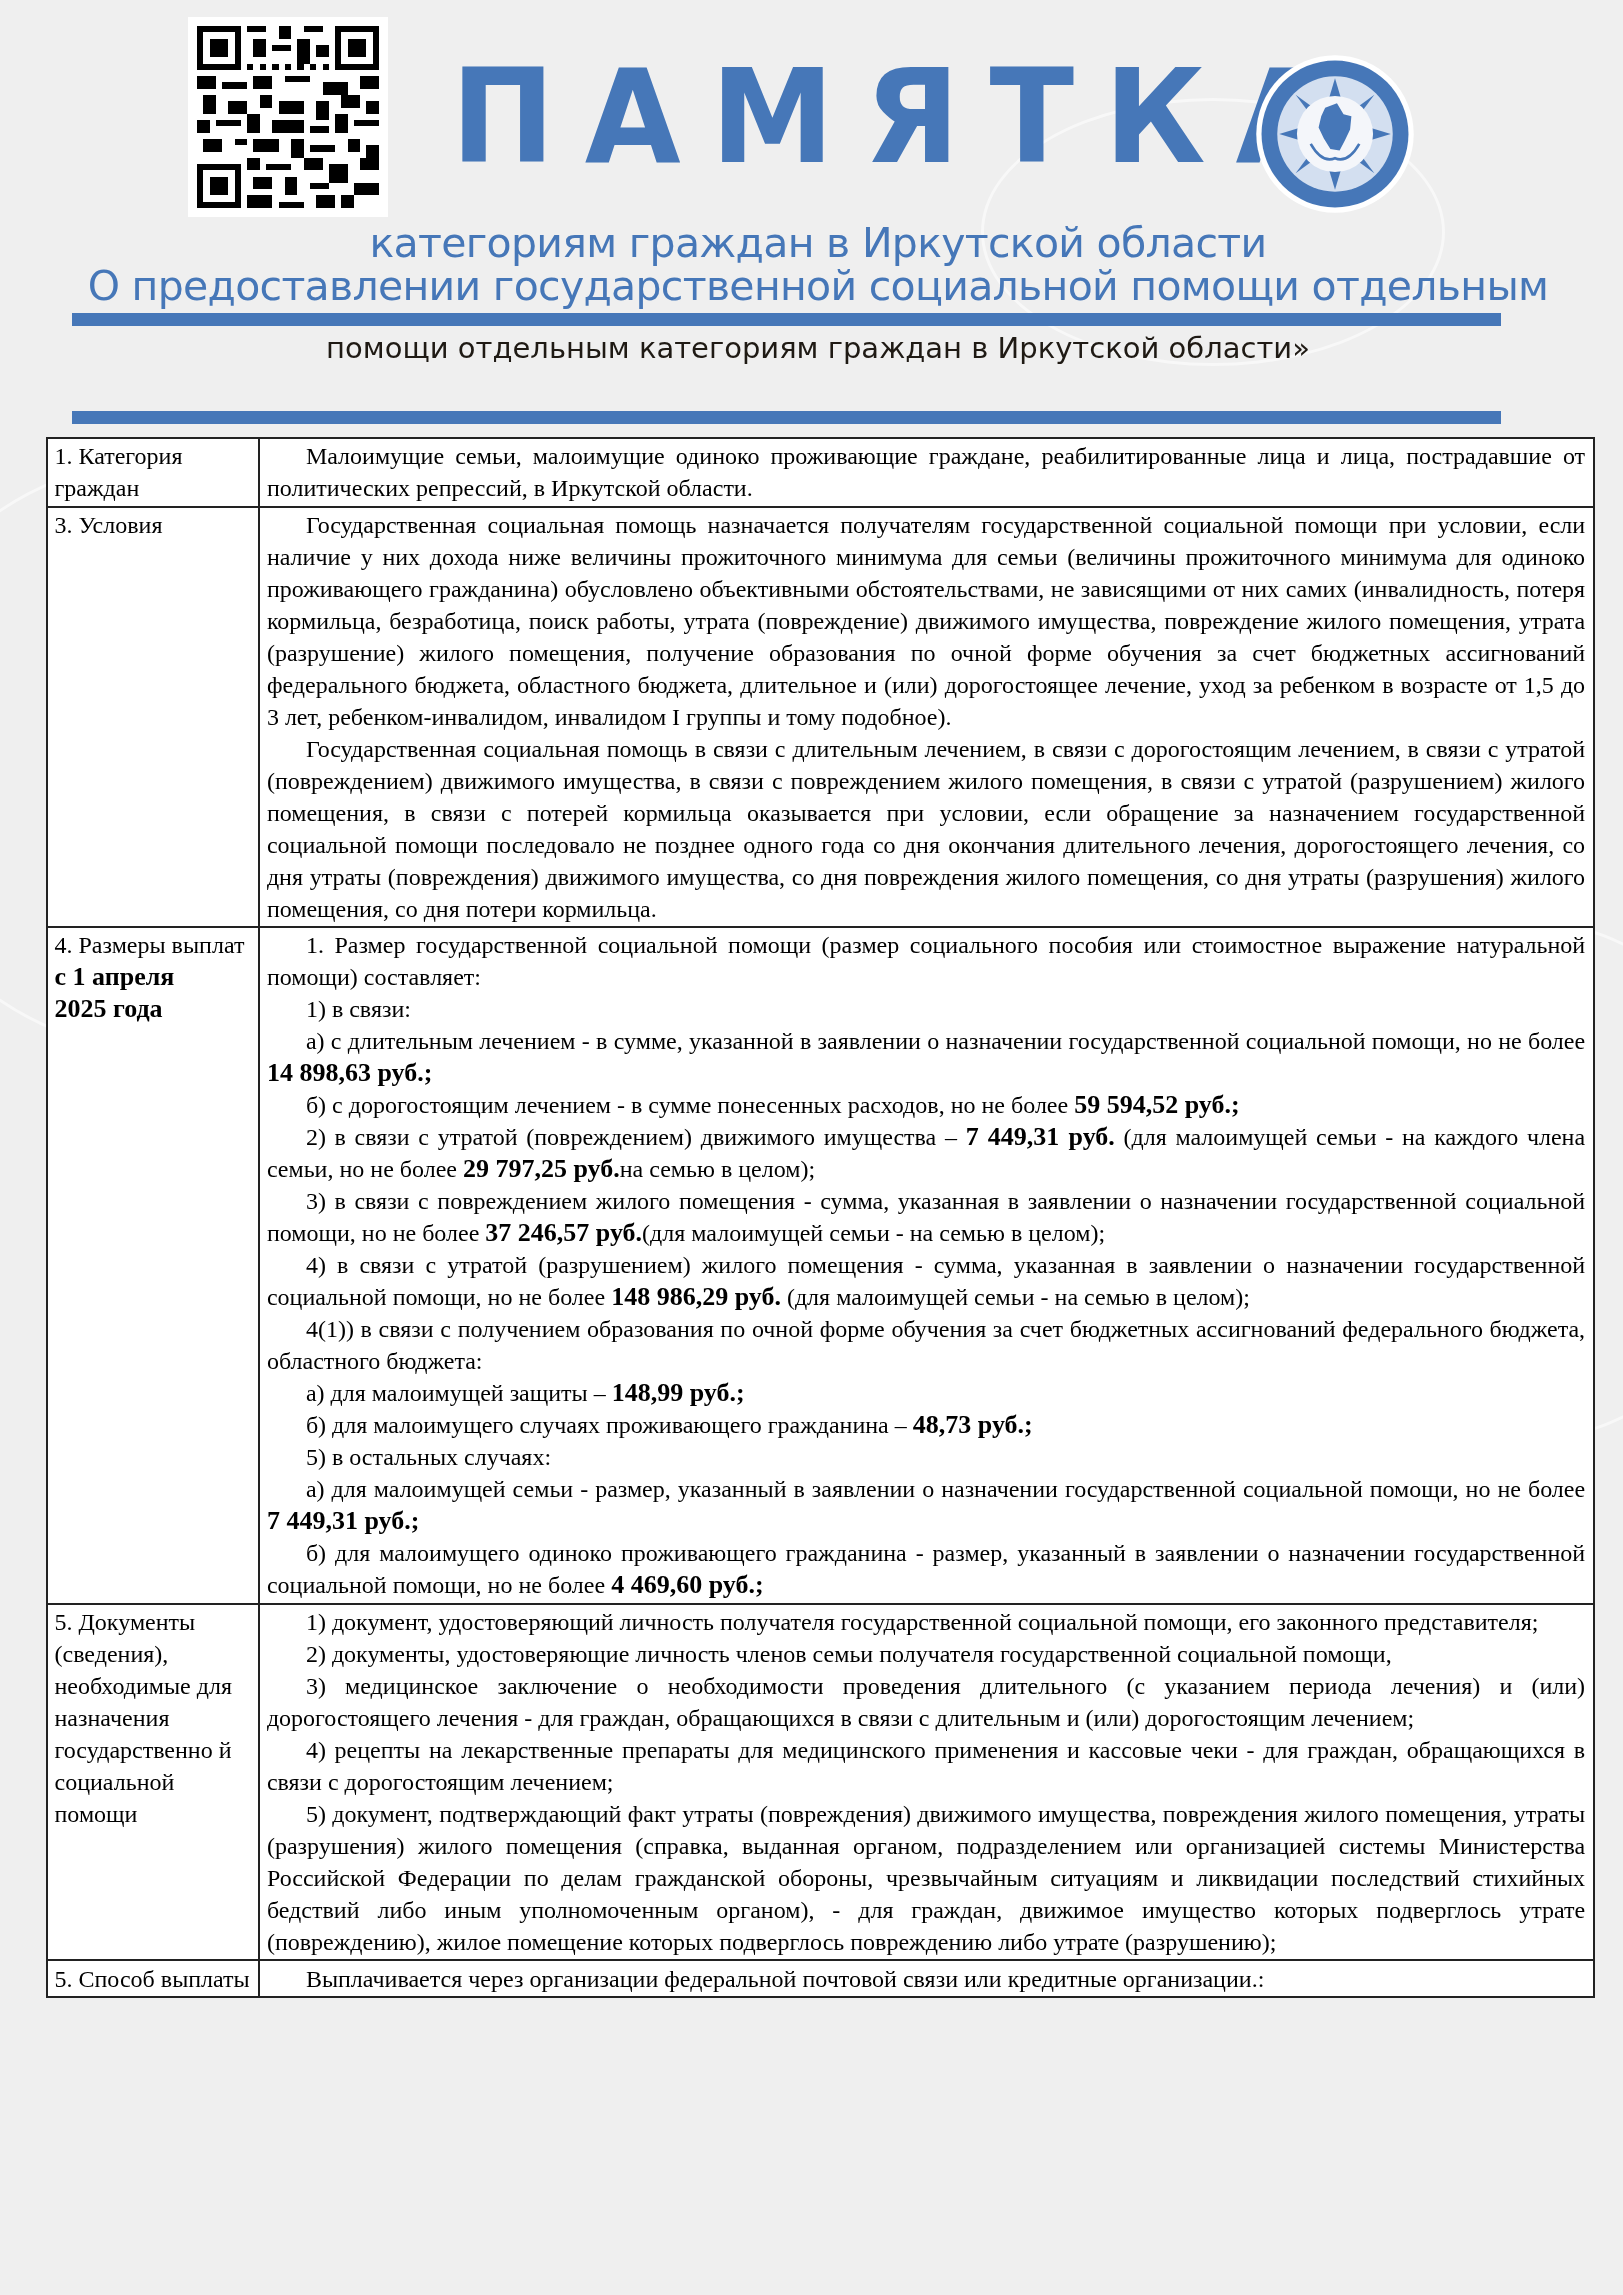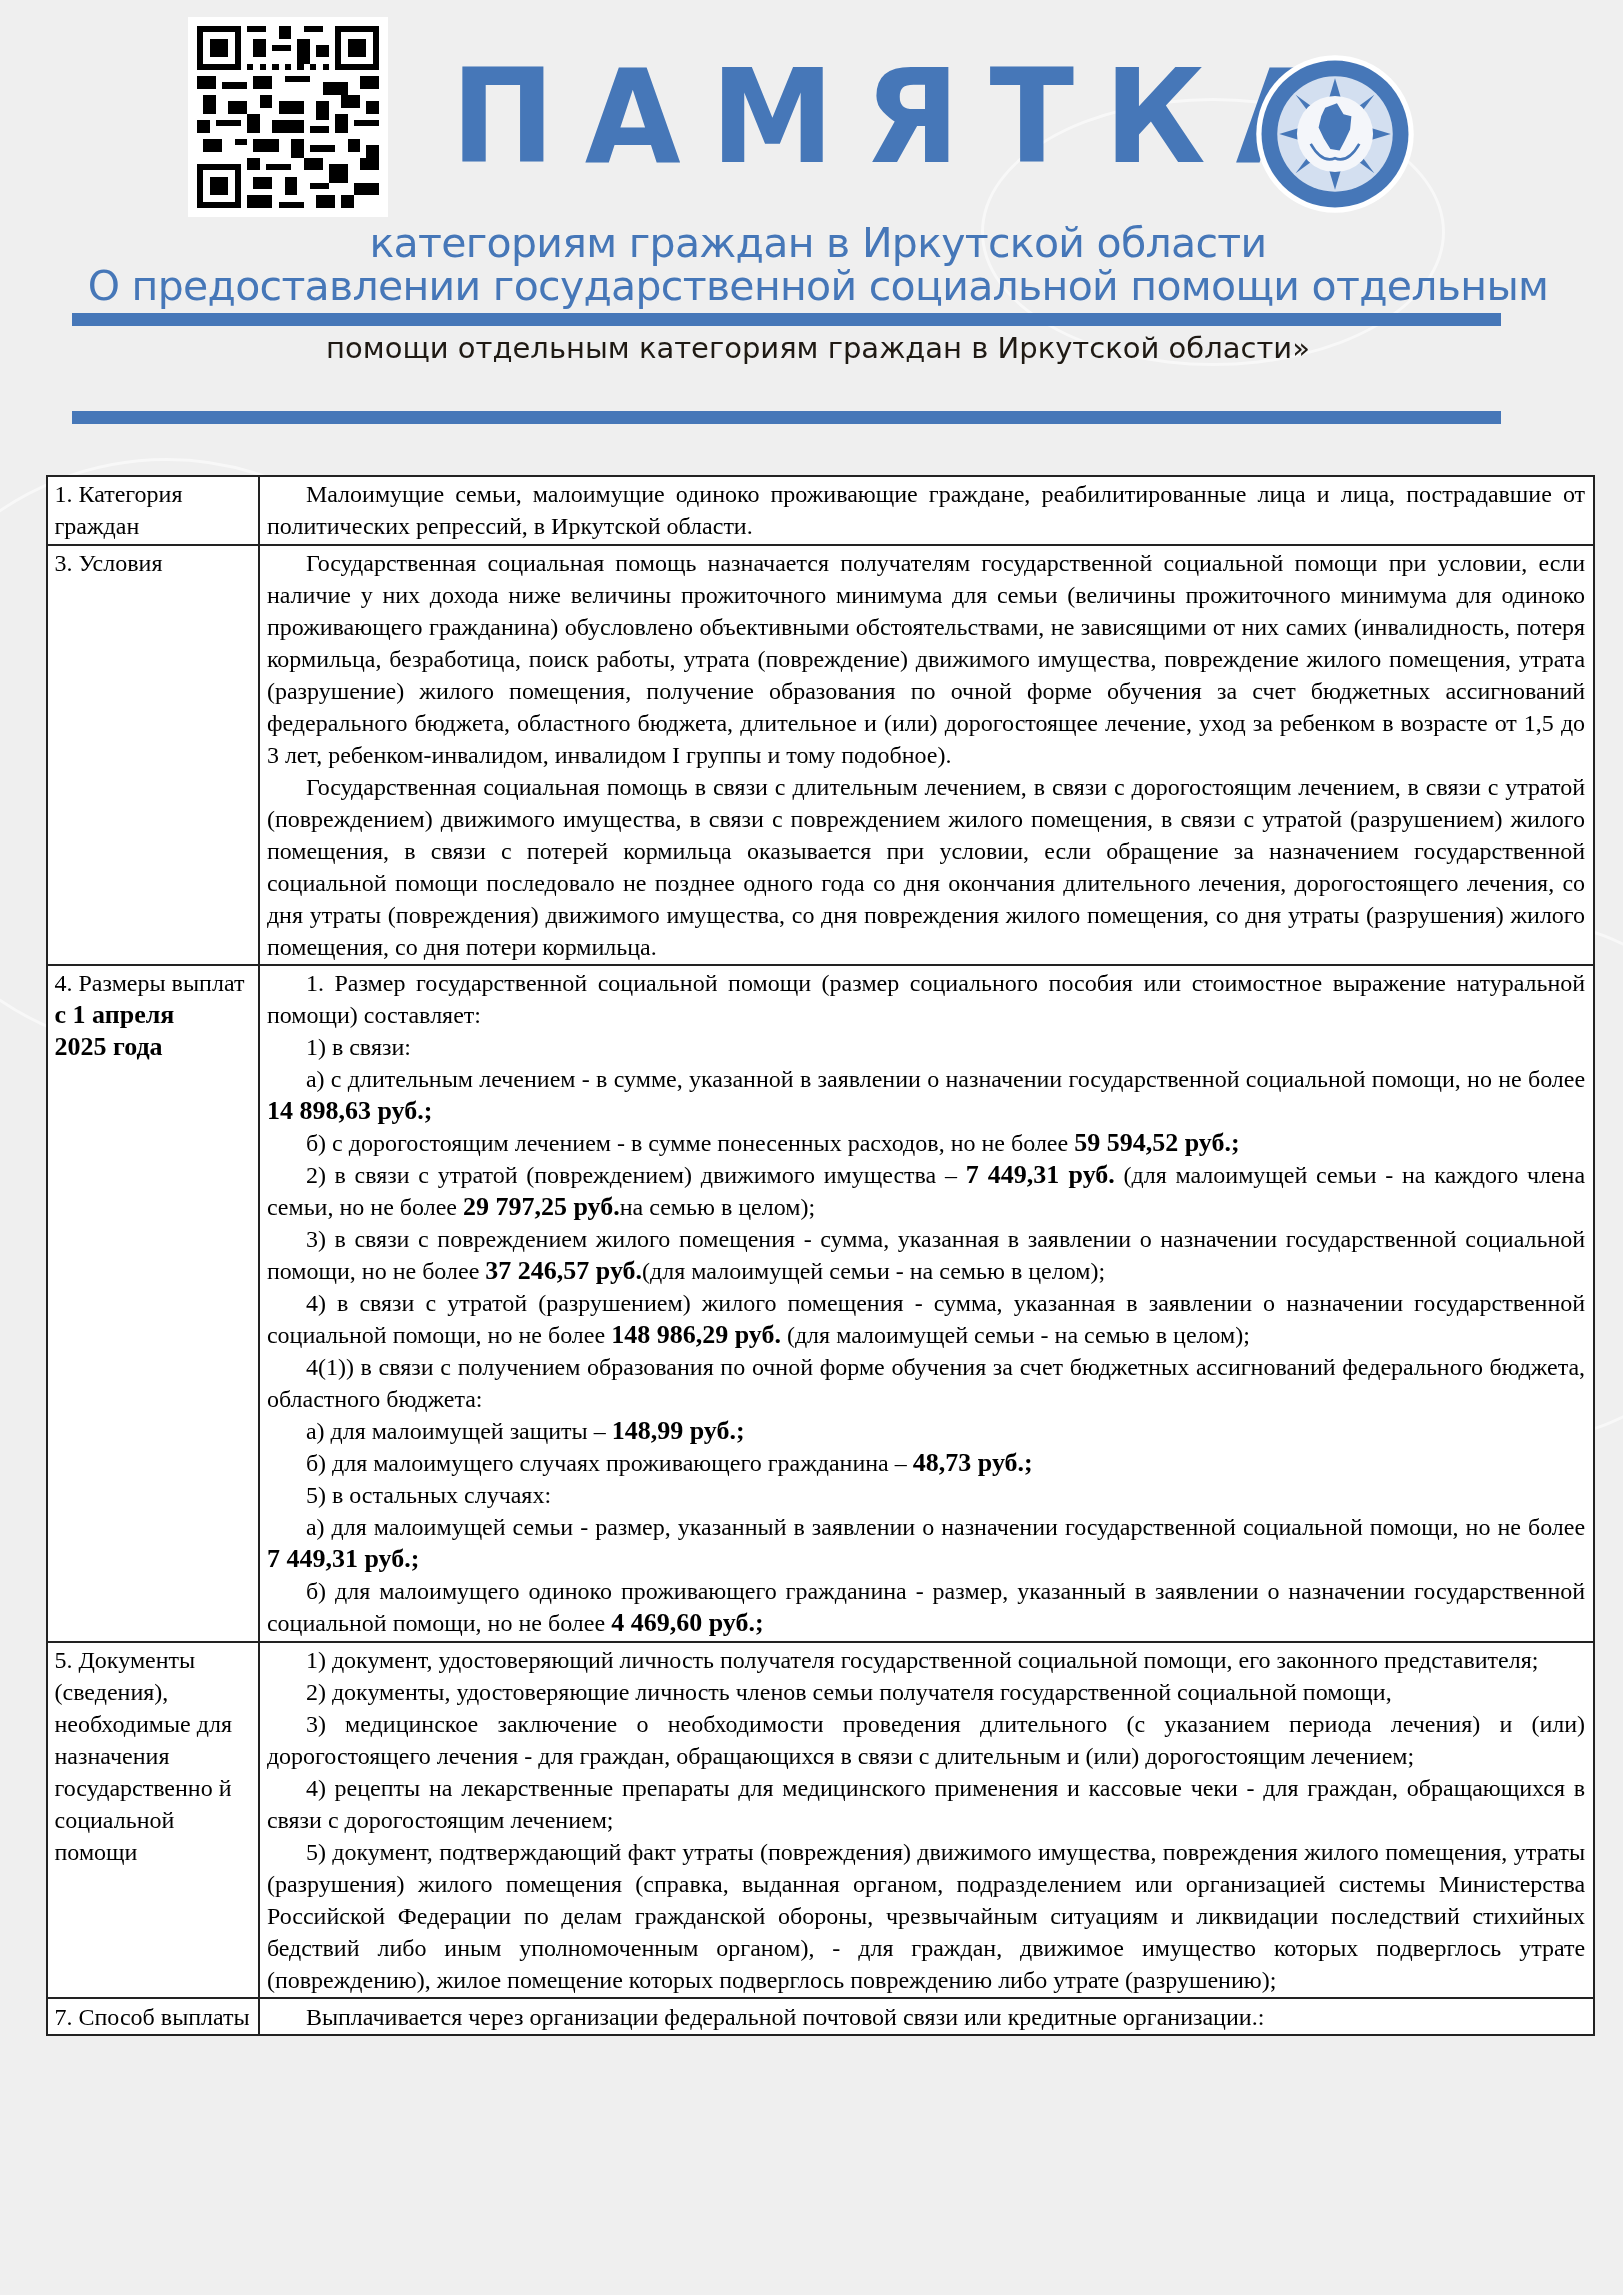--- a/index.html
+++ b/index.html
@@ -35,21 +35,21 @@
     .bar1 { top: 313px; }
     .bar2 { top: 411px; }
     .law {
       position: absolute; left: 79px; top: 330px; width: 1478px; text-align: center;
       color: #1f1a14; font-family: "DejaVu Sans", sans-serif;
       font-size: 29px; line-height: 37px;
     }
     table.memo {
       position: absolute; left: 46px; top: 437px; width: 1549px;
       border-collapse: collapse; background: #fff;
-      font-family: "Liberation Serif", serif; font-size: 24px; line-height: 32px; margin-top: 38px;
+      font-family: "Liberation Serif", serif; font-size: 24px; line-height: 32px;
     }
     table.memo td {
       border: 2px solid #222; vertical-align: top; padding: 1.3px 7.9px 1.3px 6.5px;
     }
     td.lab { width: 196px; }
     td.body p { margin: 0; text-indent: 39px; text-align: justify; }
     .center { text-align: left; font-family: Liberation Serif, serif; }
     b { font-weight: bold; font-size: 26px; }
   </style>
 </head>
@@ -208,20 +208,20 @@
     <td class="lab">5. Документы (сведения), необходимые для назначения государственно й социальной помощи</td>
     <td class="body">
       <p>1) документ, удостоверяющий личность получателя государственной социальной помощи, его законного представителя;</p>
       <p>2) документы, удостоверяющие личность членов семьи получателя государственной социальной помощи,</p>
       <p>3) медицинское заключение о необходимости проведения длительного (с указанием периода лечения) и (или) дорогостоящего лечения - для граждан, обращающихся в связи с длительным и (или) дорогостоящим лечением;</p>
       <p>4) рецепты на лекарственные препараты для медицинского применения и кассовые чеки - для граждан, обращающихся в связи с дорогостоящим лечением;</p>
       <p>5) документ, подтверждающий факт утраты (повреждения) движимого имущества, повреждения жилого помещения, утраты (разрушения) жилого помещения (справка, выданная органом, подразделением или организацией системы Министерства Российской Федерации по делам гражданской обороны, чрезвычайным ситуациям и ликвидации последствий стихийных бедствий либо иным уполномоченным органом), - для граждан, движимое имущество которых подверглось утрате (повреждению), жилое помещение которых подверглось повреждению либо утрате (разрушению);</p>
     </td>
   </tr>
   <tr>
-    <td class="lab">7. Способ выплаты</td>
+    <td class="lab">5. Способ выплаты</td>
     <td class="body">
       <p>Выплачивается через организации федеральной почтовой связи или кредитные организации.:</p>
     </td>
   </tr>
 </tbody>
   </table>
 
 
 </body></html>

